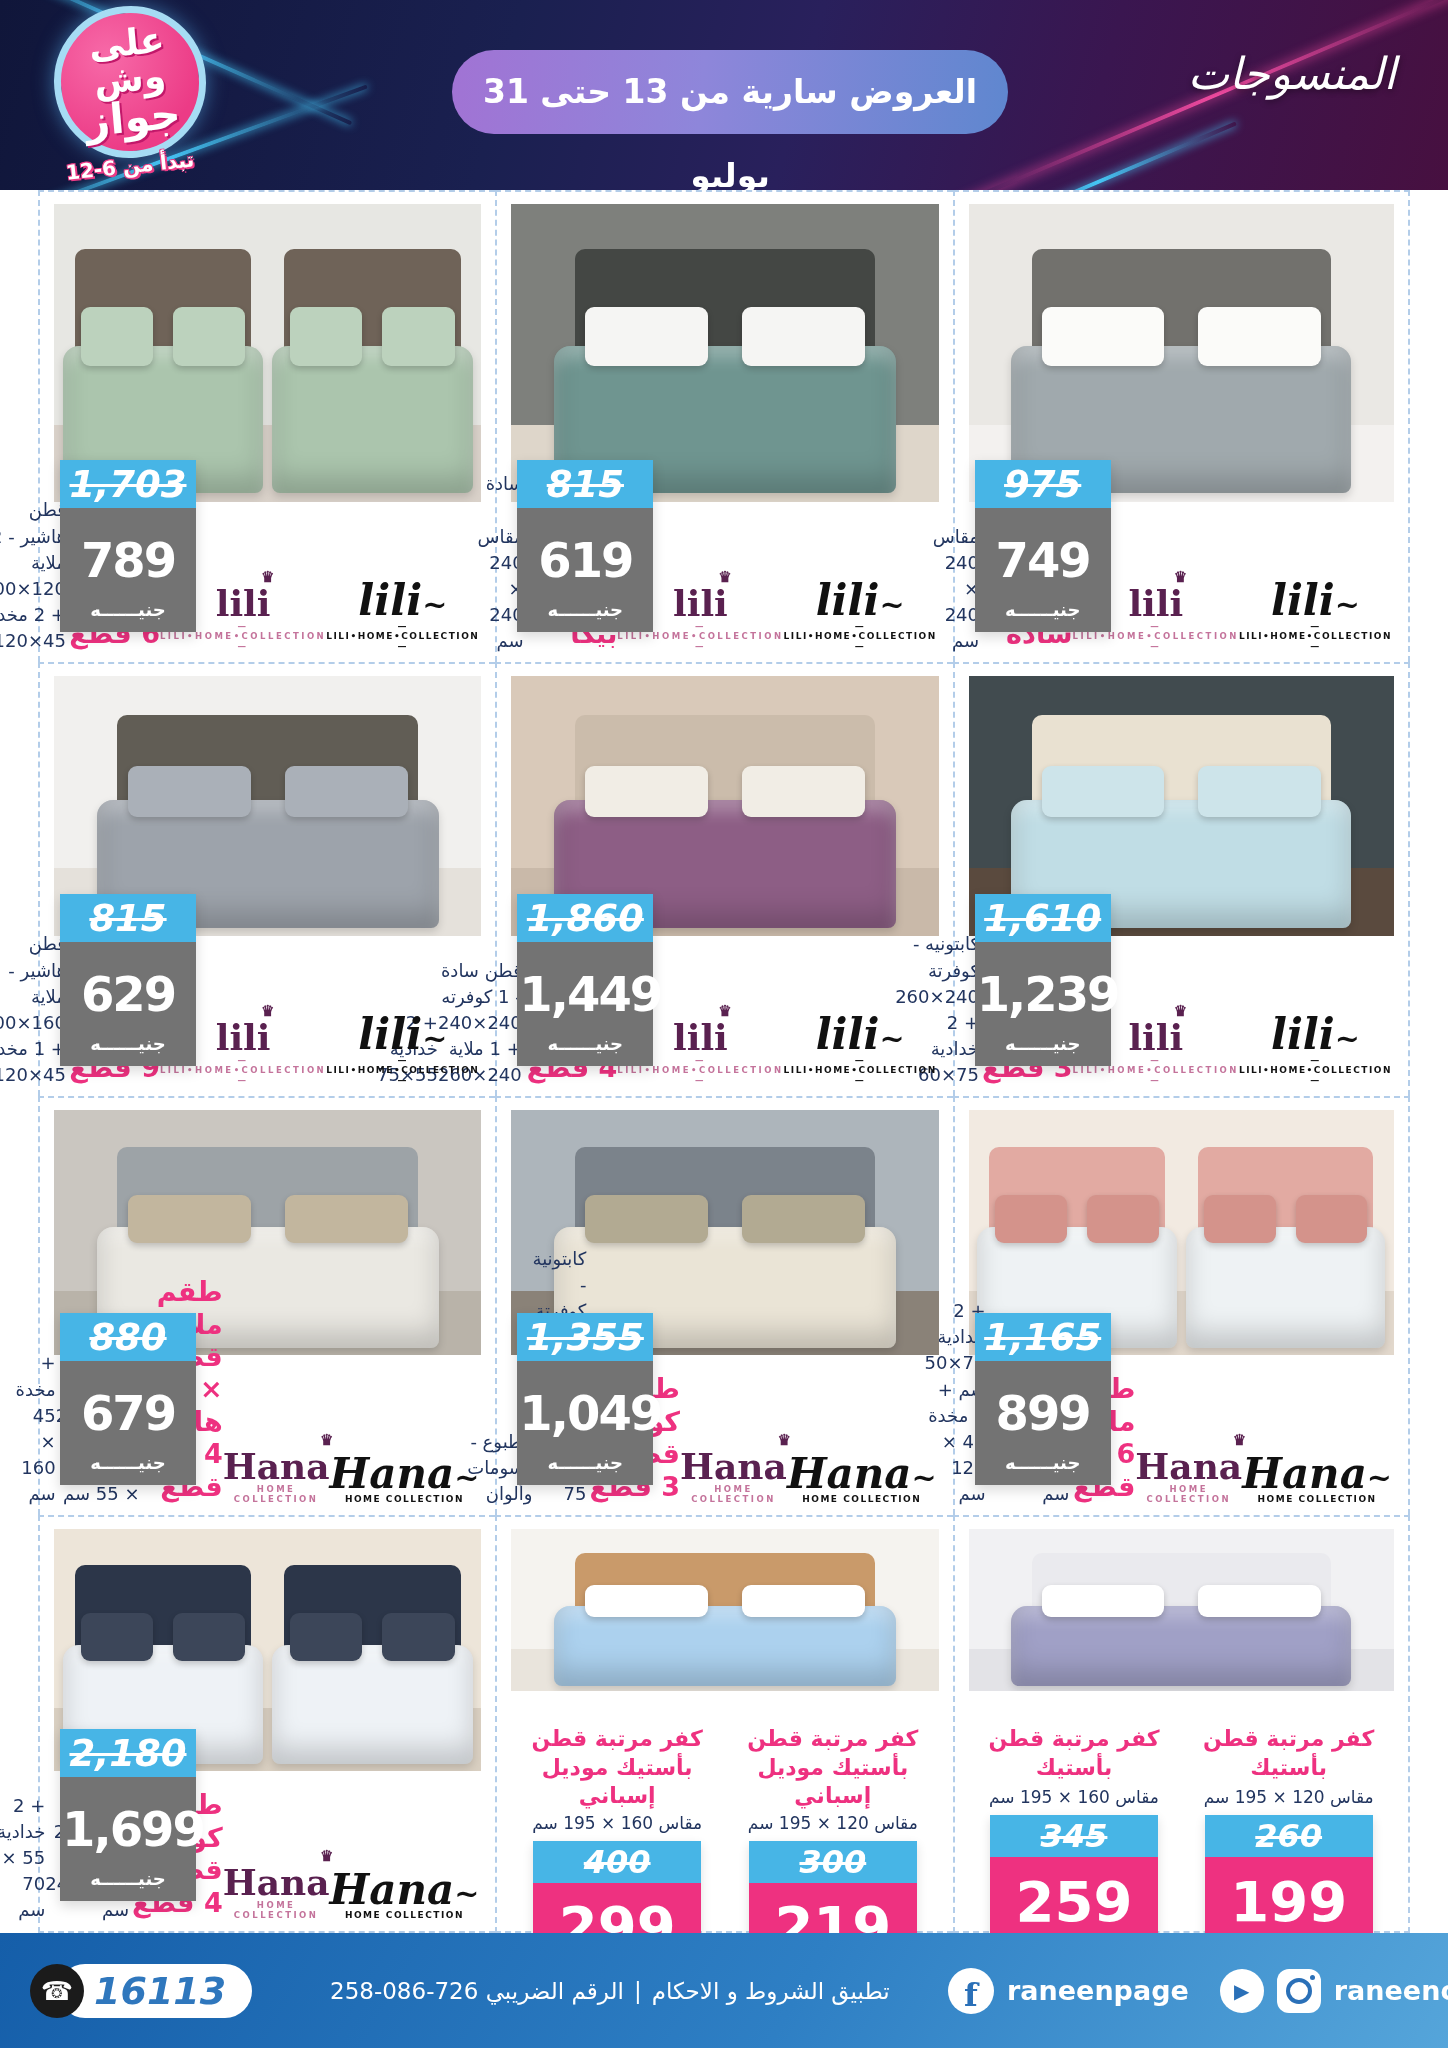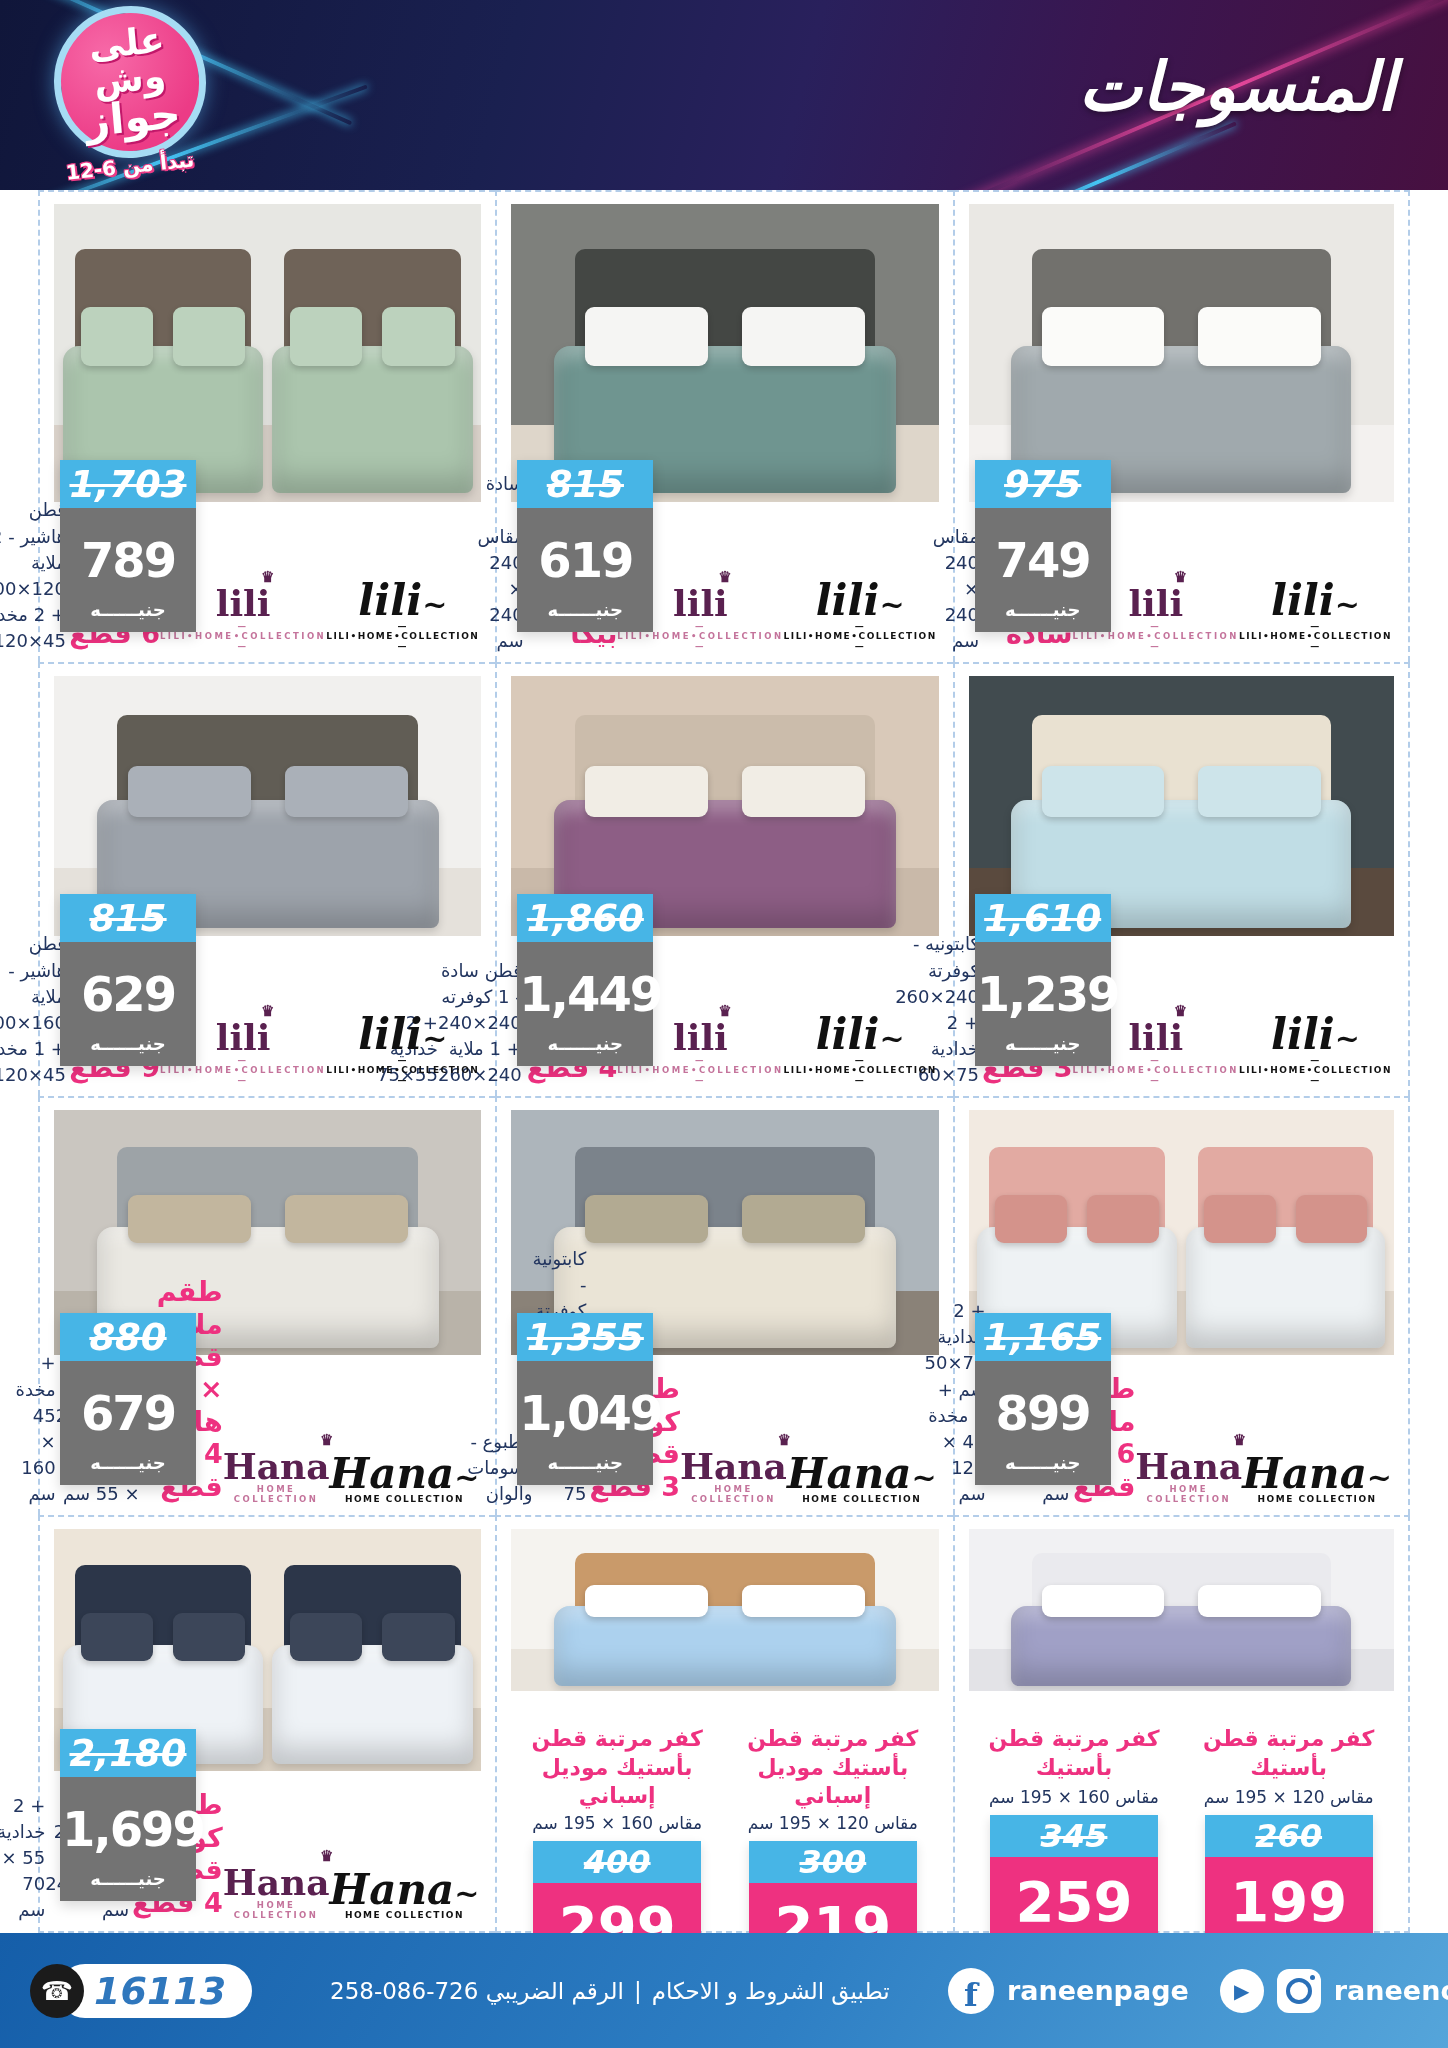--- a/index.html
+++ b/index.html
@@ -20,22 +20,22 @@
     border:7px solid #a6dcf4; box-shadow:0 0 20px rgba(90,180,240,.55);
     display:flex; flex-direction:column; align-items:center; justify-content:center; transform:rotate(-5deg); }
   .badge-circle span { display:block; color:#fff; font-weight:bold; line-height:1.0;
     text-shadow:2px 2px 0 #c2186a; }
   .badge-l1 { font-size:36px; } .badge-l2 { font-size:42px; }
   .badge-sub { margin-top:-4px; color:#fff; font-weight:bold; font-size:20px; transform:rotate(-6deg);
     text-shadow:-1px -1px 0 #ec3b86,1px -1px 0 #ec3b86,-1px 1px 0 #ec3b86,2px 2px 0 #ec3b86; }
   .banner-pill { position:absolute; left:452px; top:50px; width:556px; height:84px; border-radius:42px;
     background:linear-gradient(95deg,#a173d4 0%,#8e86da 45%,#5f87cf 100%);
     color:#fff; font-weight:bold; font-size:33px; line-height:84px; text-align:center; direction:rtl; z-index:2; }
-  .page-title { position:absolute; right:52px; top:48px; color:#fff; font-weight:bold; font-style:italic;
-    font-size:67px; direction:rtl; z-index:2; text-shadow:0 2px 6px rgba(0,0,0,.4); }
+  .page-title { position:absolute; right:52px; top:48px; color:#fff; font-weight:normal; font-style:italic;
+    font-size:44px; direction:rtl; z-index:2; text-shadow:0 2px 6px rgba(0,0,0,.4); }
 
   
   #grid { position:absolute; top:190px; left:0; width:1448px; height:1743px; padding:0 38px;
     display:grid; grid-template-columns:repeat(3,1fr); grid-template-rows:472px 434px 419px 418px;
     direction:rtl; background:#fff; }
   .cell { position:relative; border-top:2px dashed #b3cde9; border-left:2px dashed #b3cde9; }
   .cell:nth-child(3n+1) { border-right:2px dashed #b3cde9; }
   .cell:nth-child(n+10) { border-bottom:2px dashed #b3cde9; }
 
   
@@ -118,20 +118,21 @@
     <div class="beam b2"></div>
     <div class="beam b3"></div>
     <div class="beam b4"></div>
     <div class="badge">
       <div class="badge-circle">
         <span class="badge-l1">على وش</span>
         <span class="badge-l2">جواز</span>
       </div>
       <div class="badge-sub">تبدأ من 6-12</div>
     </div>
+    <div class="banner-pill">العروض سارية من 13 حتى 31 يوليو</div>
     <h1 class="page-title">المنسوجات</h1>
   </header>
 
   <div id="grid">
       <div class="cell card">
       <div class="photo" data-variant="single" style="--wall: #eae8e4; --floor: #f3f1ef; --headboard: #72716d; --duvet: #a0a9ad; --pillow: #fbfbf9;">
         <div class="floor"></div>
         <div class="bed bed-a">
           <div class="headboard"></div>
           <div class="duvet"></div>

